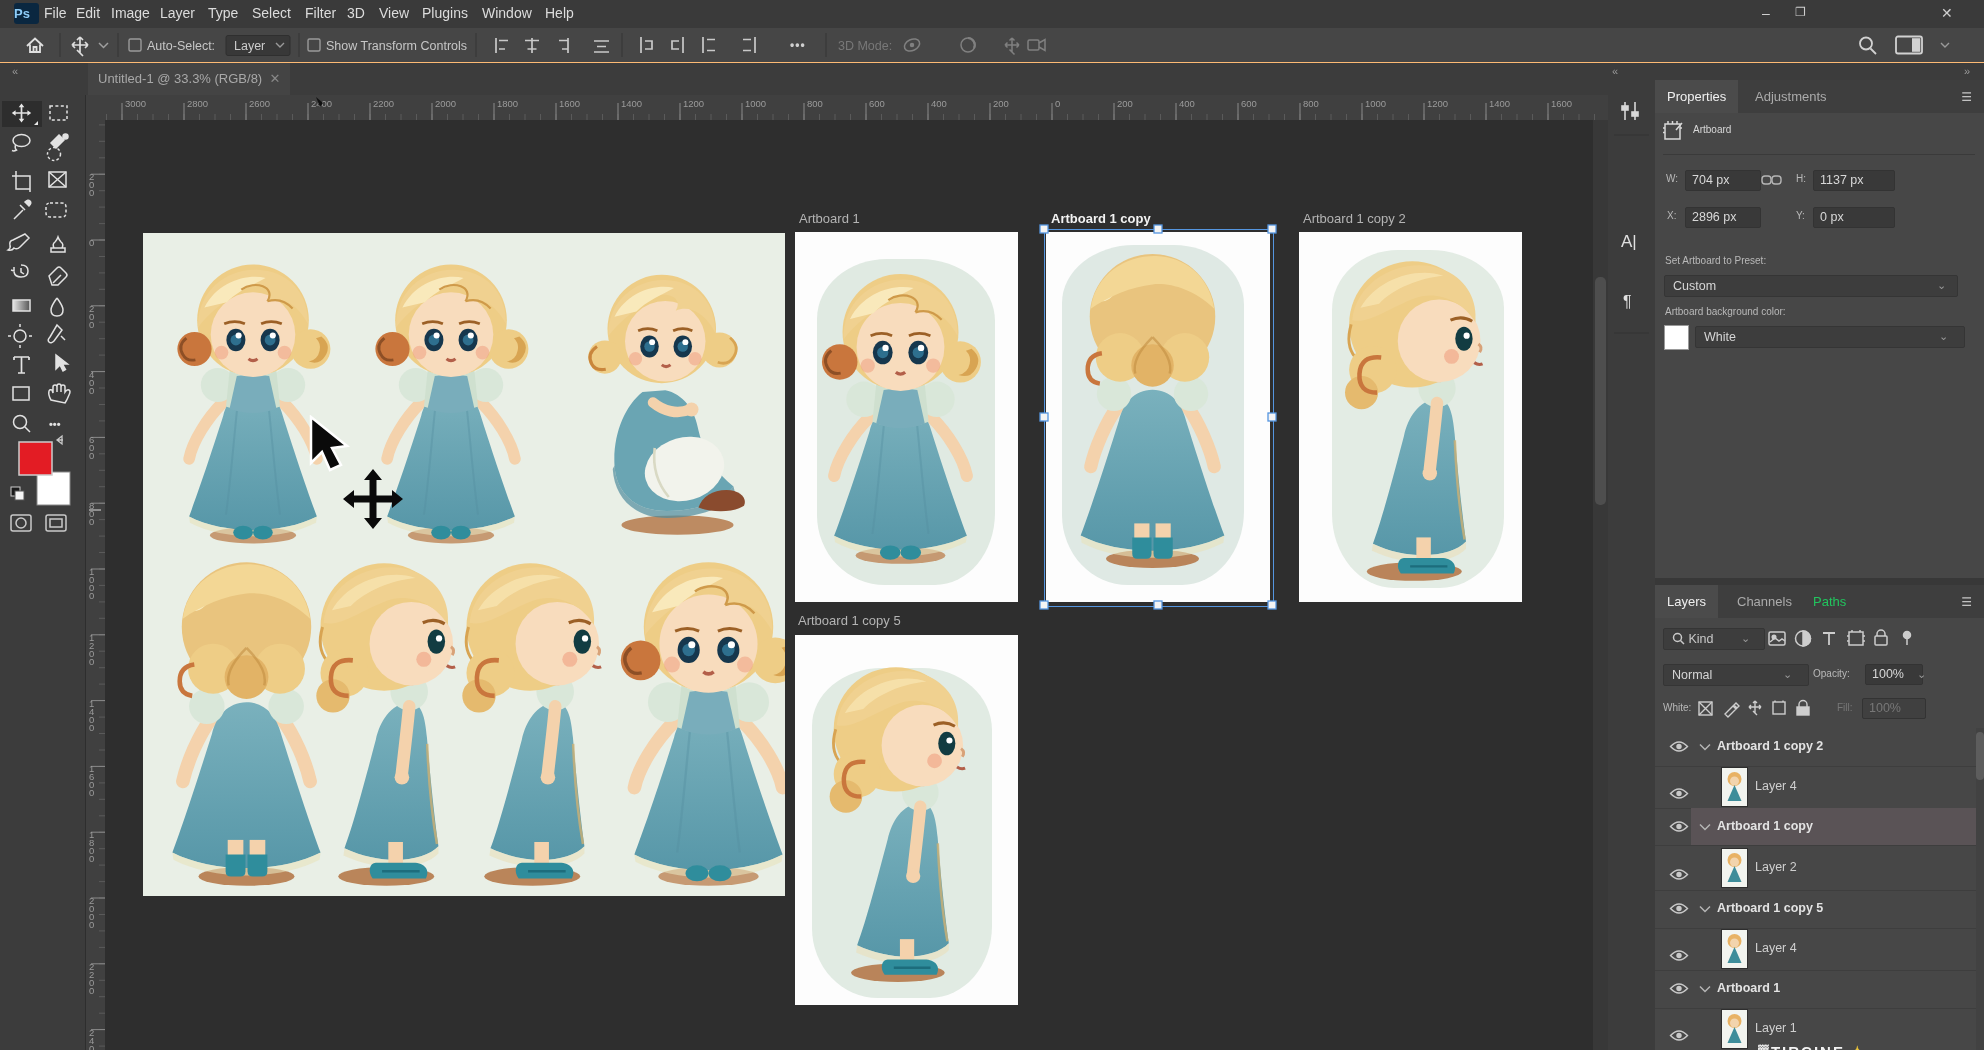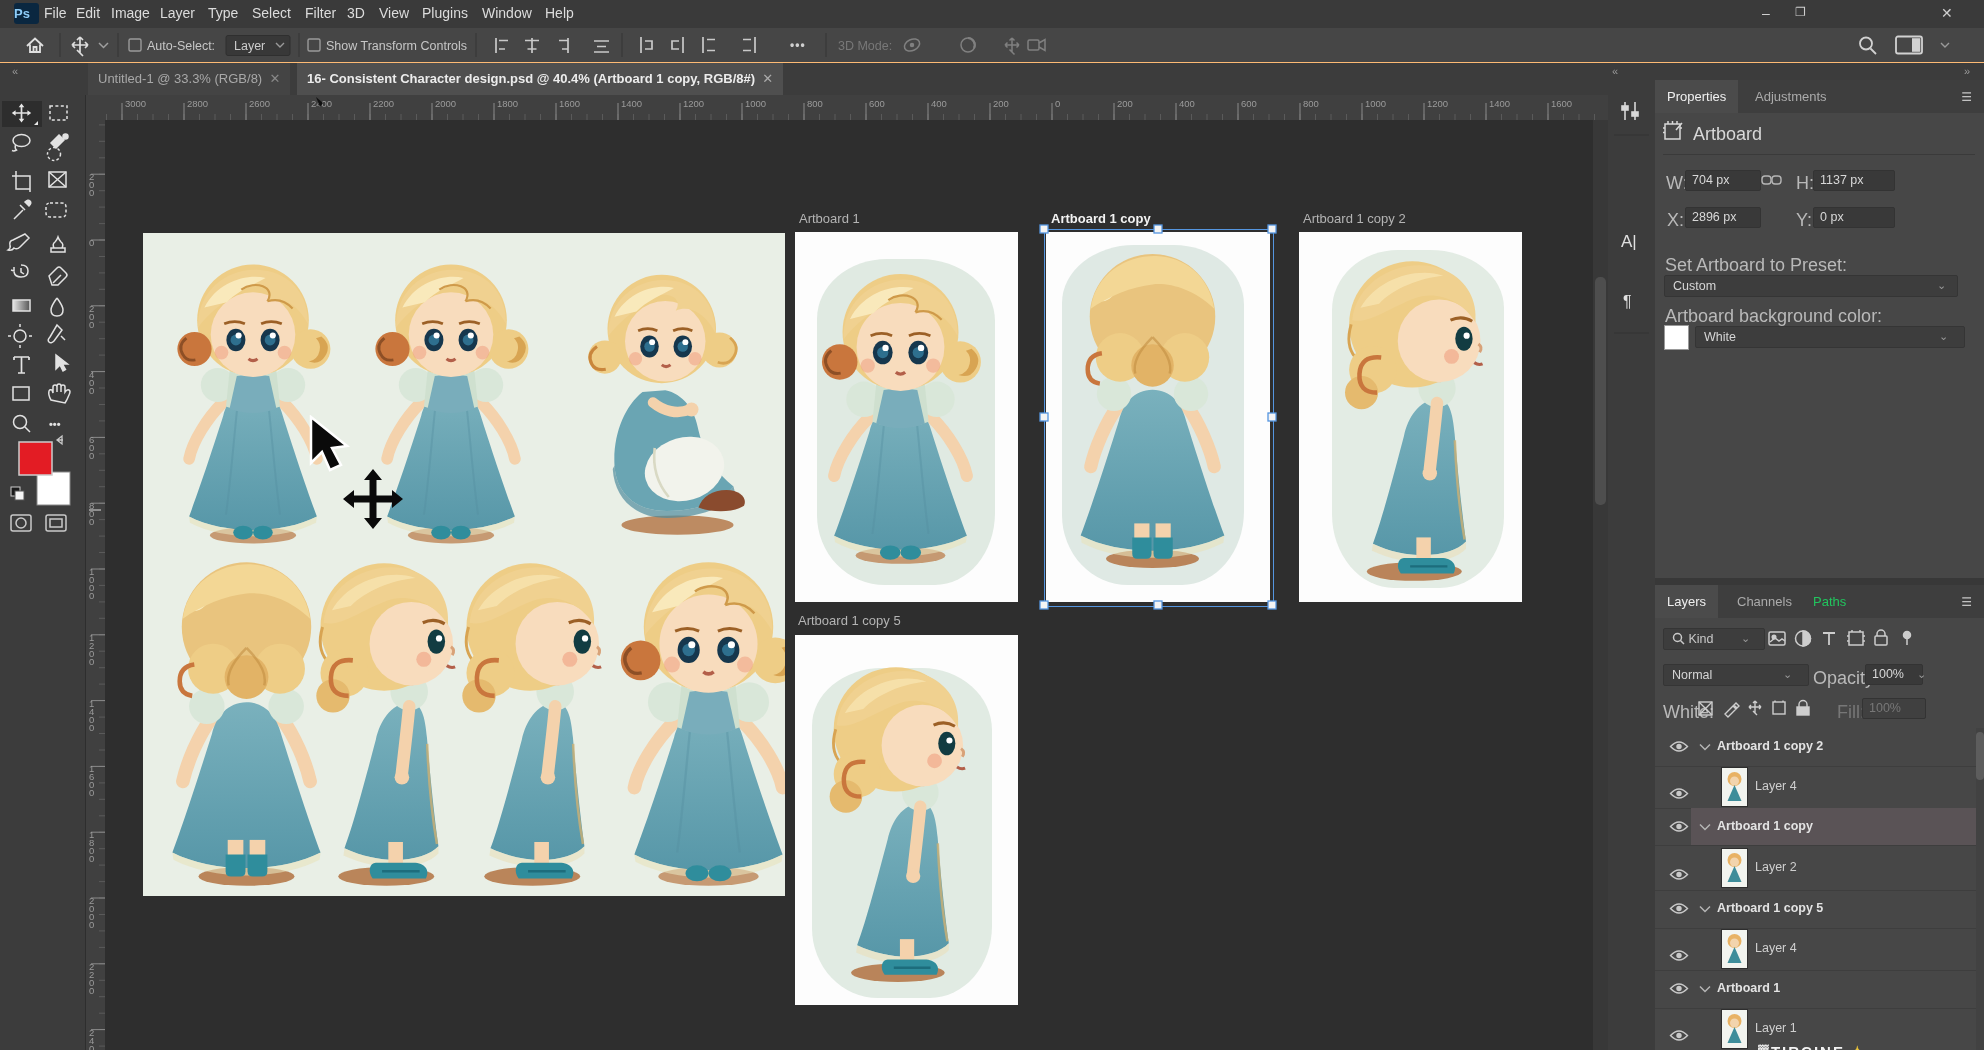--- a/index.html
+++ b/index.html
@@ -27,21 +27,21 @@
   #cthumb{left:1595px;top:277px;width:11px;height:228px;background:#4e4e4e;border-radius:5px;}
   .board{position:absolute;background:#fdfdfd;}
   .blabel{position:absolute;color:#b4b4b4;font-size:13px;white-space:nowrap;}
   
   #iconstrip{left:1608px;top:95px;width:47px;height:955px;background:#3c3c3c;border-right:1px solid #2f2f2f;}
   #rpanels{left:1655px;top:95px;width:329px;height:955px;background:#474747;}
   .ptabbar{position:absolute;left:0;width:329px;height:33px;background:#3e3e3e;}
   .ptab{position:absolute;top:0;height:33px;line-height:33px;font-size:13px;padding:0 12px;}
   .field{position:absolute;background:#393939;border:1px solid #333;border-radius:2px;color:#d8d8d8;
     font-size:12.5px;line-height:19px;padding:0 6px;height:19px;}
-  .lbl{position:absolute;color:#b9b9b9;font-size:18px;white-space:nowrap;}
+  .lbl{position:absolute;color:#b9b9b9;font-size:10px;white-space:nowrap;}
   .drop{position:absolute;background:#3d3d3d;border:1px solid #353535;border-radius:2px;color:#d6d6d6;
     font-size:12.5px;line-height:20px;height:20px;padding:0 8px;}
   .chev{position:absolute;color:#9a9a9a;font-size:11px;}
   
   .lrow{position:absolute;left:0;width:329px;color:#d6d6d6;font-size:12.5px;}
   .thumbbox{position:absolute;left:67px;width:25px;background:#ffffff;outline:1px solid #2e2e2e;}
   svg{display:block}
   text{font-family:"Liberation Sans",sans-serif;}
 </style>
 </head>
@@ -252,21 +252,20 @@
   <rect x="1912" y="10.2" width="8.3" height="13.6" fill="#d2d2d2"></rect>
   <path d="M1941 15 l4 4 l4 -4" stroke="#9a9a9a" fill="none" stroke-width="1.4"></path>
 </svg>
 </div>
 
 <div id="tabbar" class="abs">
   <span style="position:absolute;left:12px;top:2px;color:#9a9a9a;font-size:11px">«</span>
   <span style="position:absolute;left:1612px;top:2px;color:#9a9a9a;font-size:11px">«</span>
   <span style="position:absolute;left:1964px;top:2px;color:#9a9a9a;font-size:11px">»</span>
   <div id="tab1" class="tab">Untitled-1 @ 33.3% (RGB/8) &nbsp;<span style="color:#888">✕</span></div>
-  <div id="tab2" class="tab"><b>16- Consistent Character design.psd @ 40.4% (Artboard 1 copy, RGB/8#)</b> &nbsp;<span style="color:#aaa">✕</span></div>
 </div>
 
 <div id="hruler" class="abs">
     <svg width="1523" height="25">
       <g stroke="#5a5a5a" stroke-width="1">
         <line x1="6.0" y1="19" x2="6.0" y2="25"></line>
         <line x1="21.5" y1="19" x2="21.5" y2="25"></line>
         <line x1="37.0" y1="19" x2="37.0" y2="25"></line>
         <line x1="52.5" y1="19" x2="52.5" y2="25"></line>
         <line x1="68.0" y1="19" x2="68.0" y2="25"></line>

